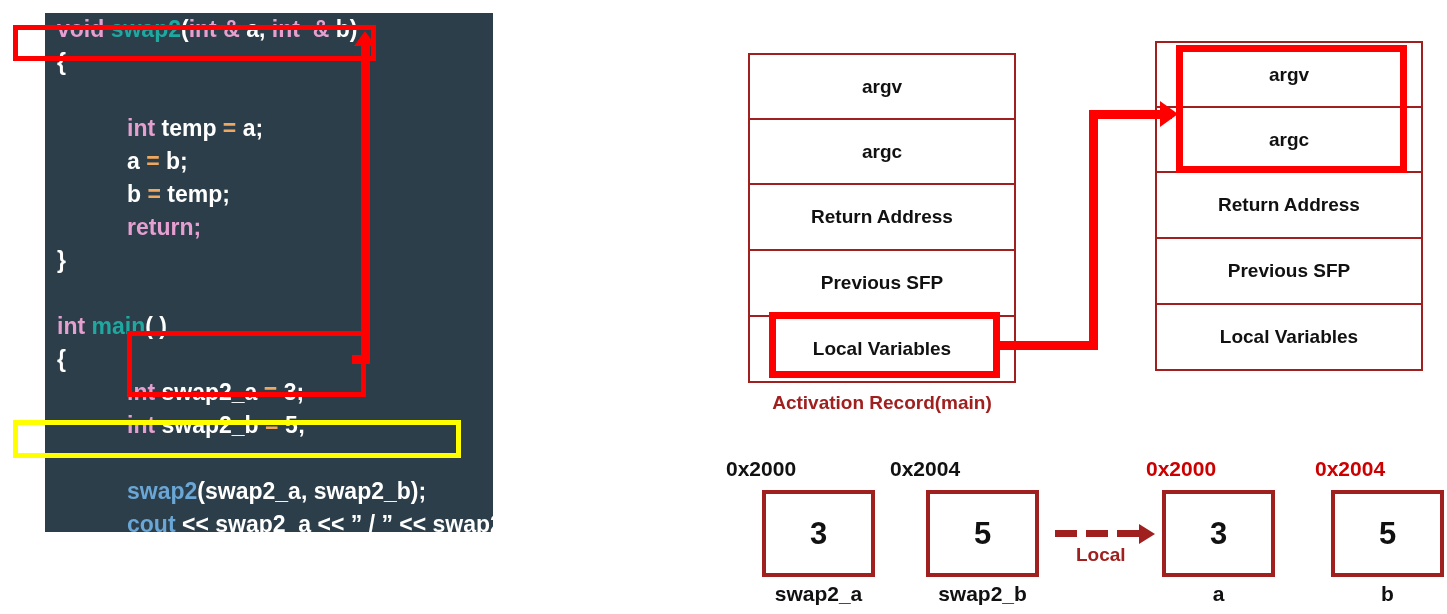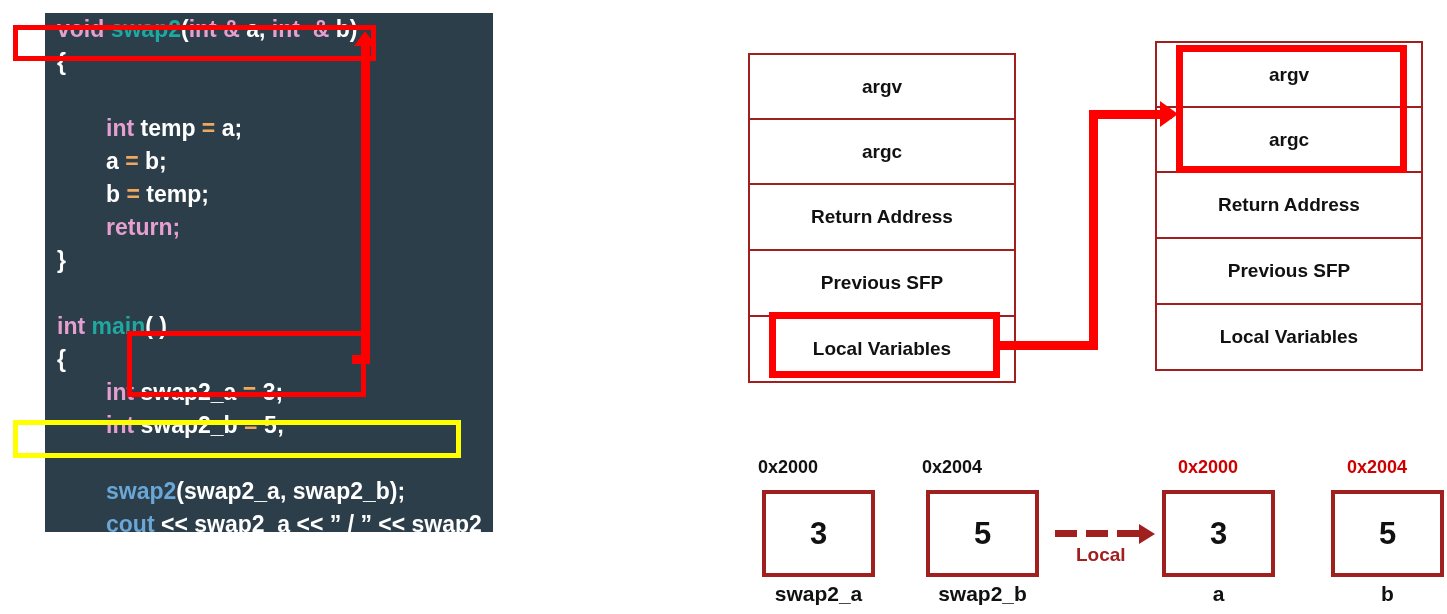--- a/index.html
+++ b/index.html
@@ -26,21 +26,21 @@
     width: 100%;
     font-family: "Liberation Sans", sans-serif;
     font-weight: bold;
     font-size: 23px;
     line-height: 33px;
     color: #ffffff;
     white-space: pre;
   }
   .code-line { height: 33px; padding-left: 12px; }
   .ind1 { padding-left: 12px; }
-  .ind2 { padding-left: 61px; }
+  .ind2 { padding-left: 82px; }
   .kw     { color: #e59fd0; }        
   .fname  { color: #1fa8a0; }        
   .op     { color: #f0a860; }        
   .plain  { color: #ffffff; }
   .stream { color: #6aa6d6; }        
   .punc   { color: #ffffff; }
 
   
   .ann { position: absolute; }
   .red-box {
@@ -95,23 +95,22 @@
   
   .mem-box {
     position: absolute;
     border: 4px solid #a02020;
     background: #ffffff;
     display: flex; align-items: center; justify-content: center;
     font-size: 31px; font-weight: bold; color: #111111;
   }
   .mem-addr {
     position: absolute;
-    font-size: 18px; font-weight: bold;
+    font-size: 21px; font-weight: bold;
     white-space: nowrap;
-    margin-left: 32px;
   }
   .addr-black { color: #111111; }
   .addr-red   { color: #cc0000; }
   .mem-name {
     position: absolute;
     font-size: 21px; font-weight: bold; color: #111111;
     white-space: nowrap; text-align: center;
   }
 
   
@@ -149,20 +148,21 @@
   <div class="ann yellow-box" style="left:13px; top:420px; width:448px; height:38px;"></div>
 
   <div class="ar" style="left:748px; top:53px; width:268px; height:330px;">
     <div class="ar-row" style="height:65px;">argv</div>
     <div class="ar-row" style="height:65px;">argc</div>
     <div class="ar-row" style="height:66px;">Return Address</div>
     <div class="ar-row" style="height:66px;">Previous SFP</div>
     <div class="ar-row" style="height:64px;">Local Variables</div>
   </div>
   <div class="hl-red" style="left:769px; top:312px; width:231px; height:66px;"></div>
+  <div class="ar-label" style="left:748px; top:392px; width:268px;">Activation Record(main)</div>
 
   <div class="ar" style="left:1155px; top:41px; width:268px; height:330px;">
     <div class="ar-row" style="height:65px;">argv</div>
     <div class="ar-row" style="height:65px;">argc</div>
     <div class="ar-row" style="height:66px;">Return Address</div>
     <div class="ar-row" style="height:66px;">Previous SFP</div>
     <div class="ar-row" style="height:64px;">Local Variables</div>
   </div>
   <div class="hl-red" style="left:1176px; top:45px; width:231px; height:128px;"></div>
 

